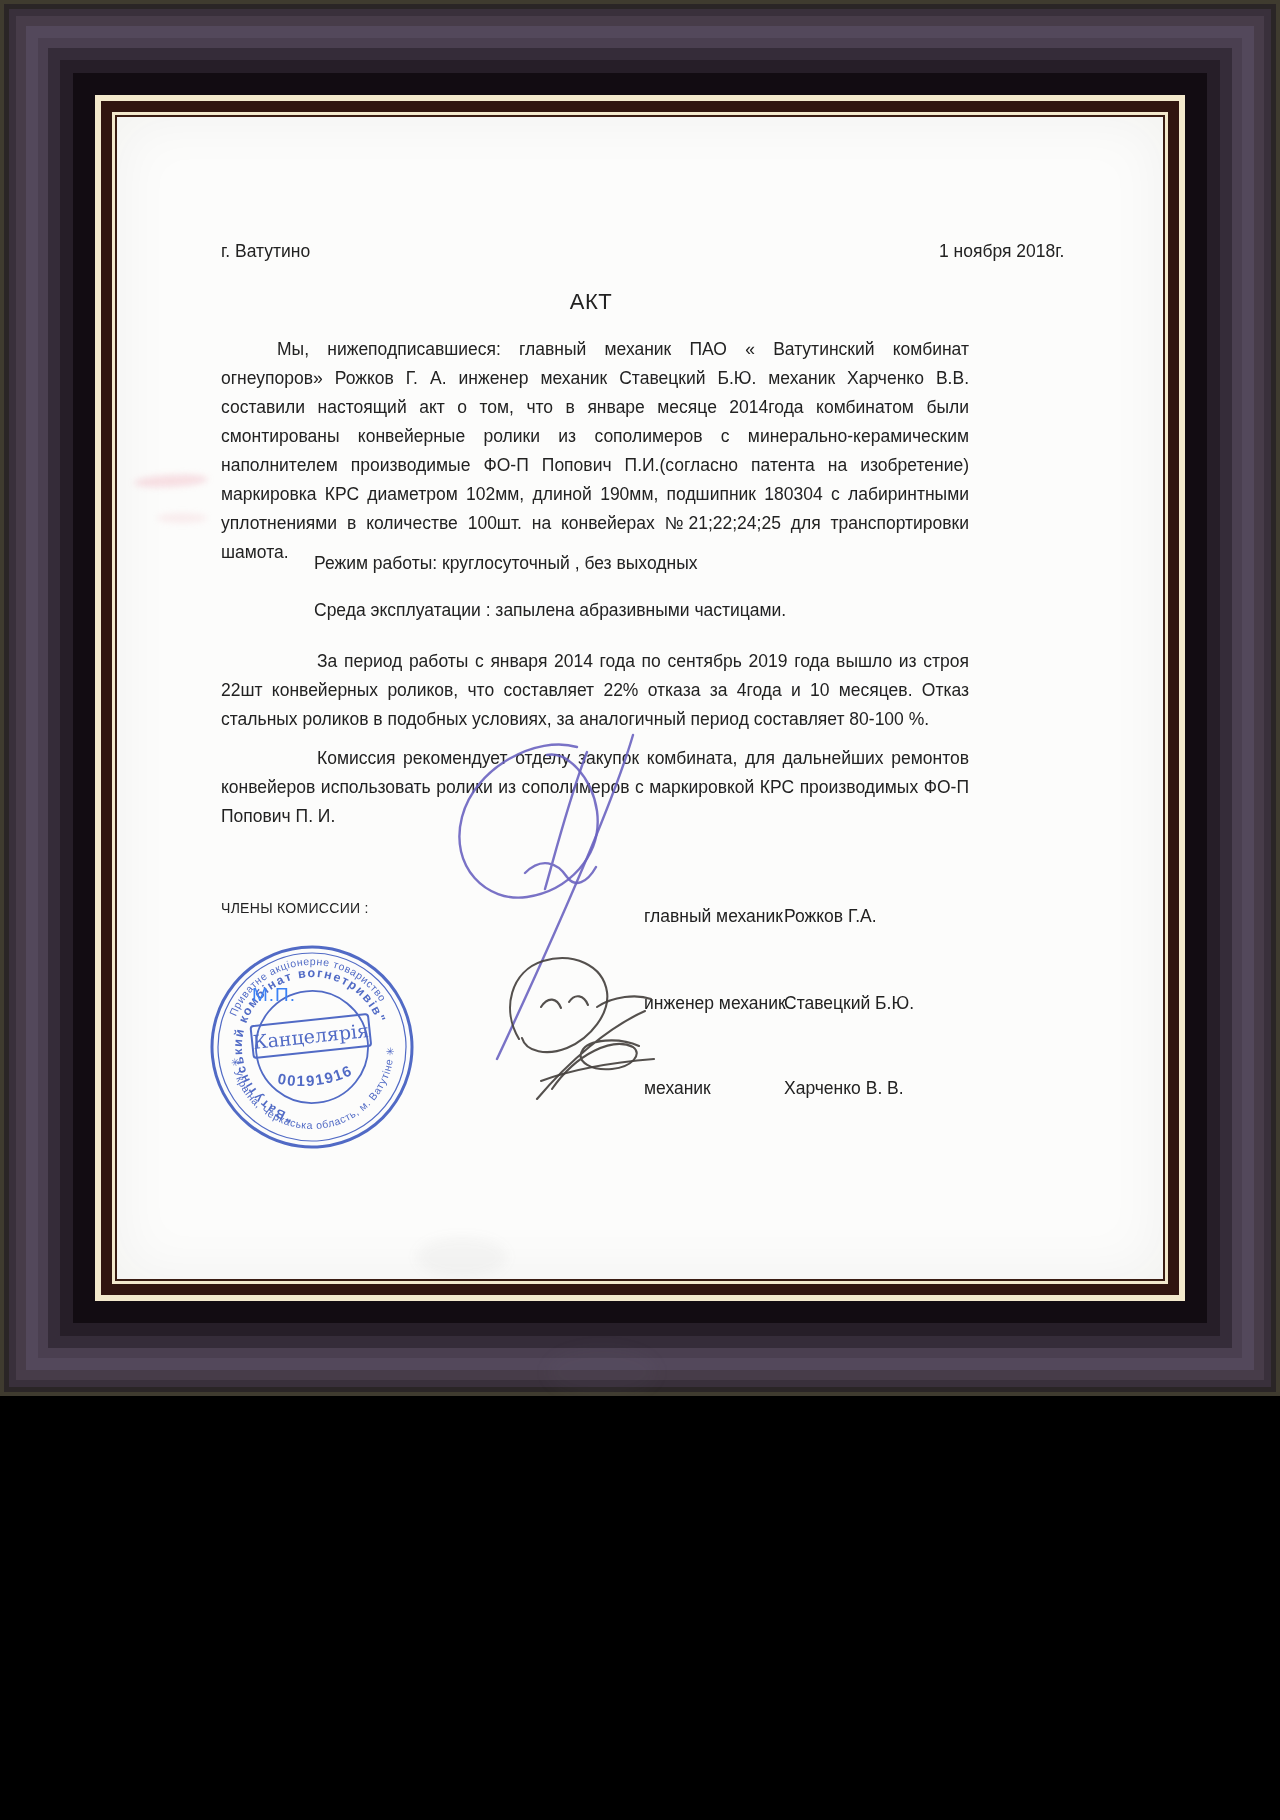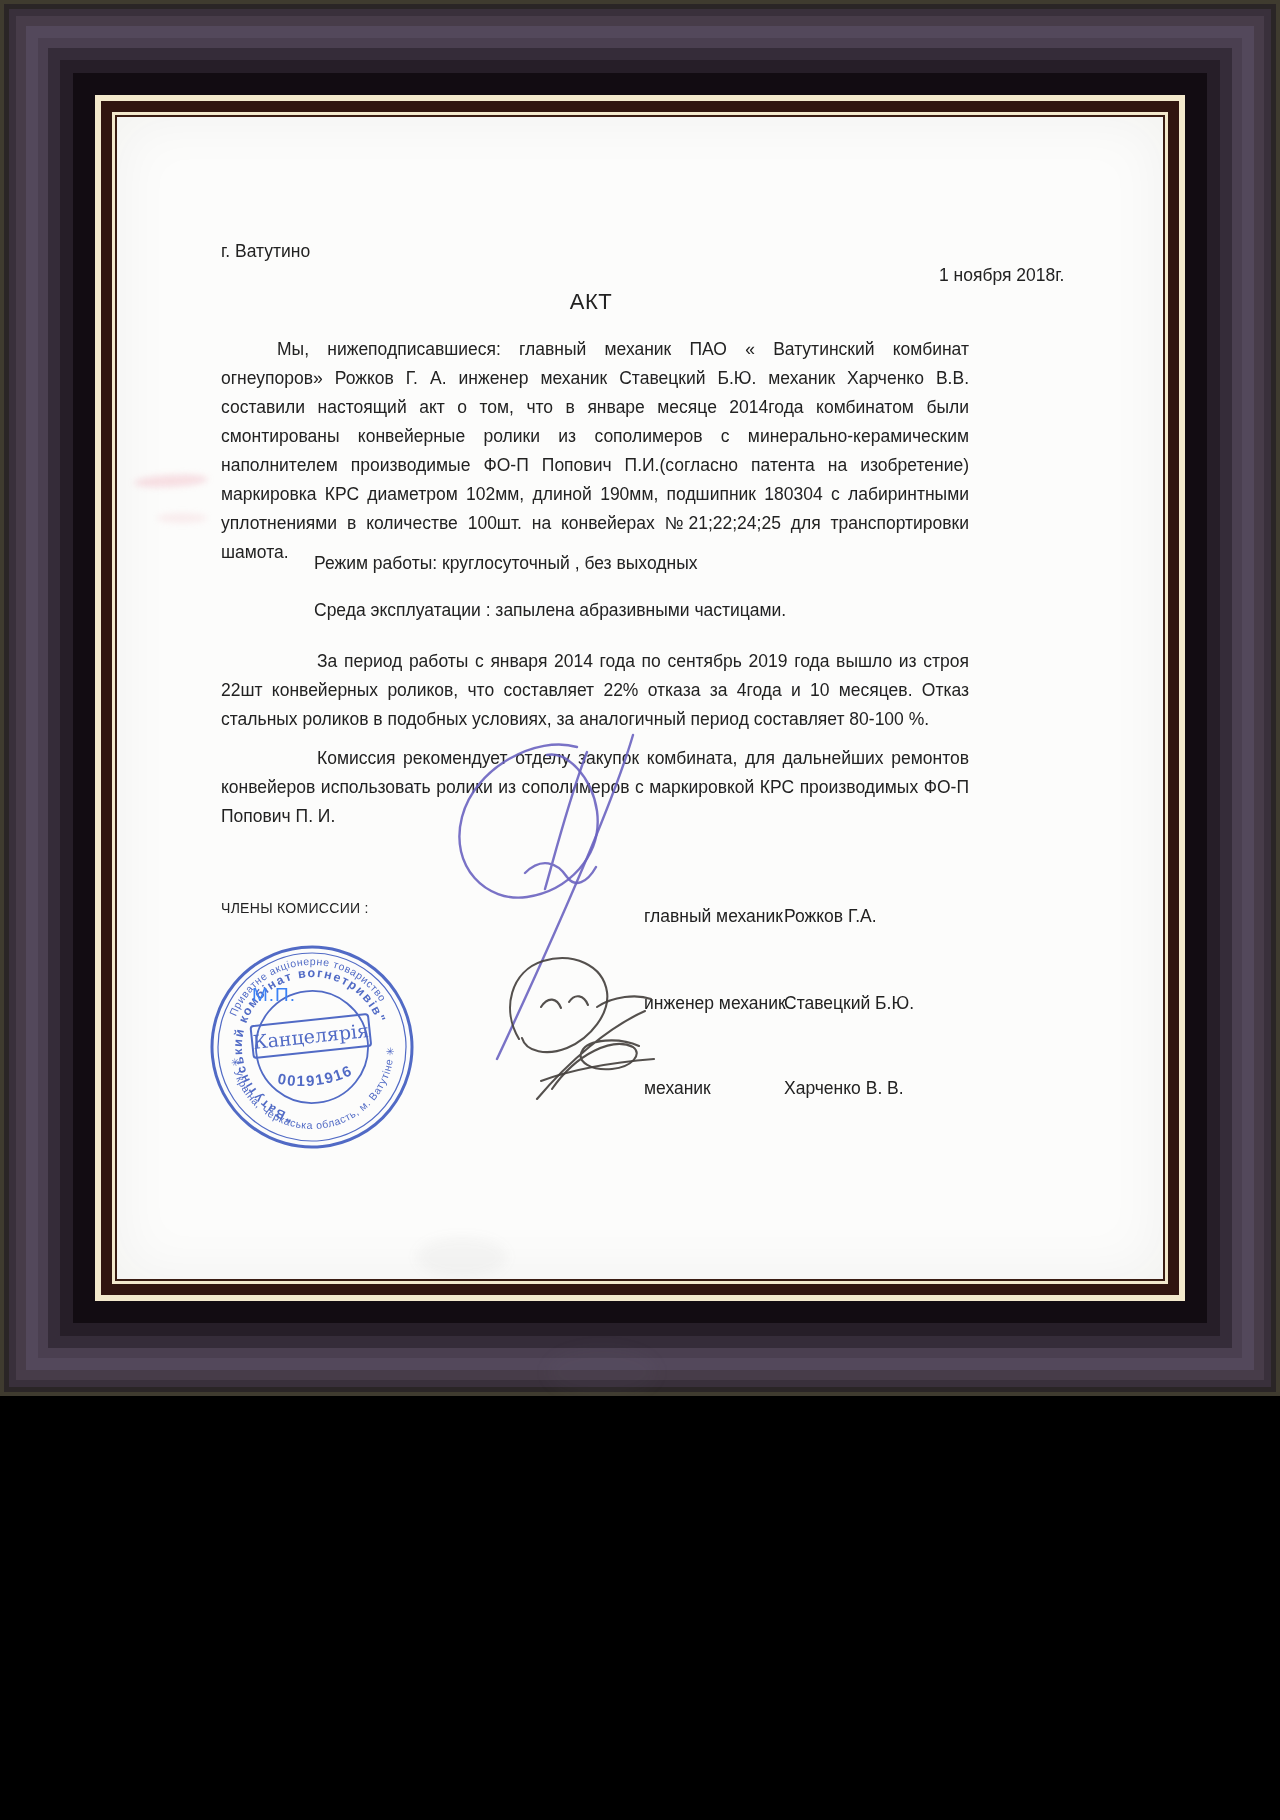--- a/index.html
+++ b/index.html
@@ -24,21 +24,21 @@
   .mat2{position:absolute;inset:6px;background:#31150f;}
   .mat3{position:absolute;inset:11px;background:#f3e9cc;}
   .paper{position:absolute;inset:3px;background:#fcfcfb;border:2px solid #3a1d13;
          box-shadow:inset 0 0 60px rgba(40,30,20,.05);}
 
   
   .paper *{box-sizing:border-box;}
   .abs{position:absolute;}
   .t{color:#222;font-size:17.5px;line-height:29px;}
   .city{left:104px;top:120px;}
-  .date{left:822px;top:120px;margin-top:24px;}
+  .date{left:822px;top:120px;}
   .title{left:104px;top:170px;width:740px;text-align:center;font-size:22px;letter-spacing:.5px;}
   .p{left:104px;width:748px;text-align:justify;}
   .p1{top:218px;text-indent:56px;}
   .mode{left:197px;top:432px;}
   .env{left:197px;top:479px;}
   .p2{top:530px;text-indent:96px;}
   .p3{top:627px;text-indent:96px;}
   .commission{left:104px;top:777px;font-size:14px;letter-spacing:.3px;}
   .role{left:527px;}
   .name{left:667px;}

